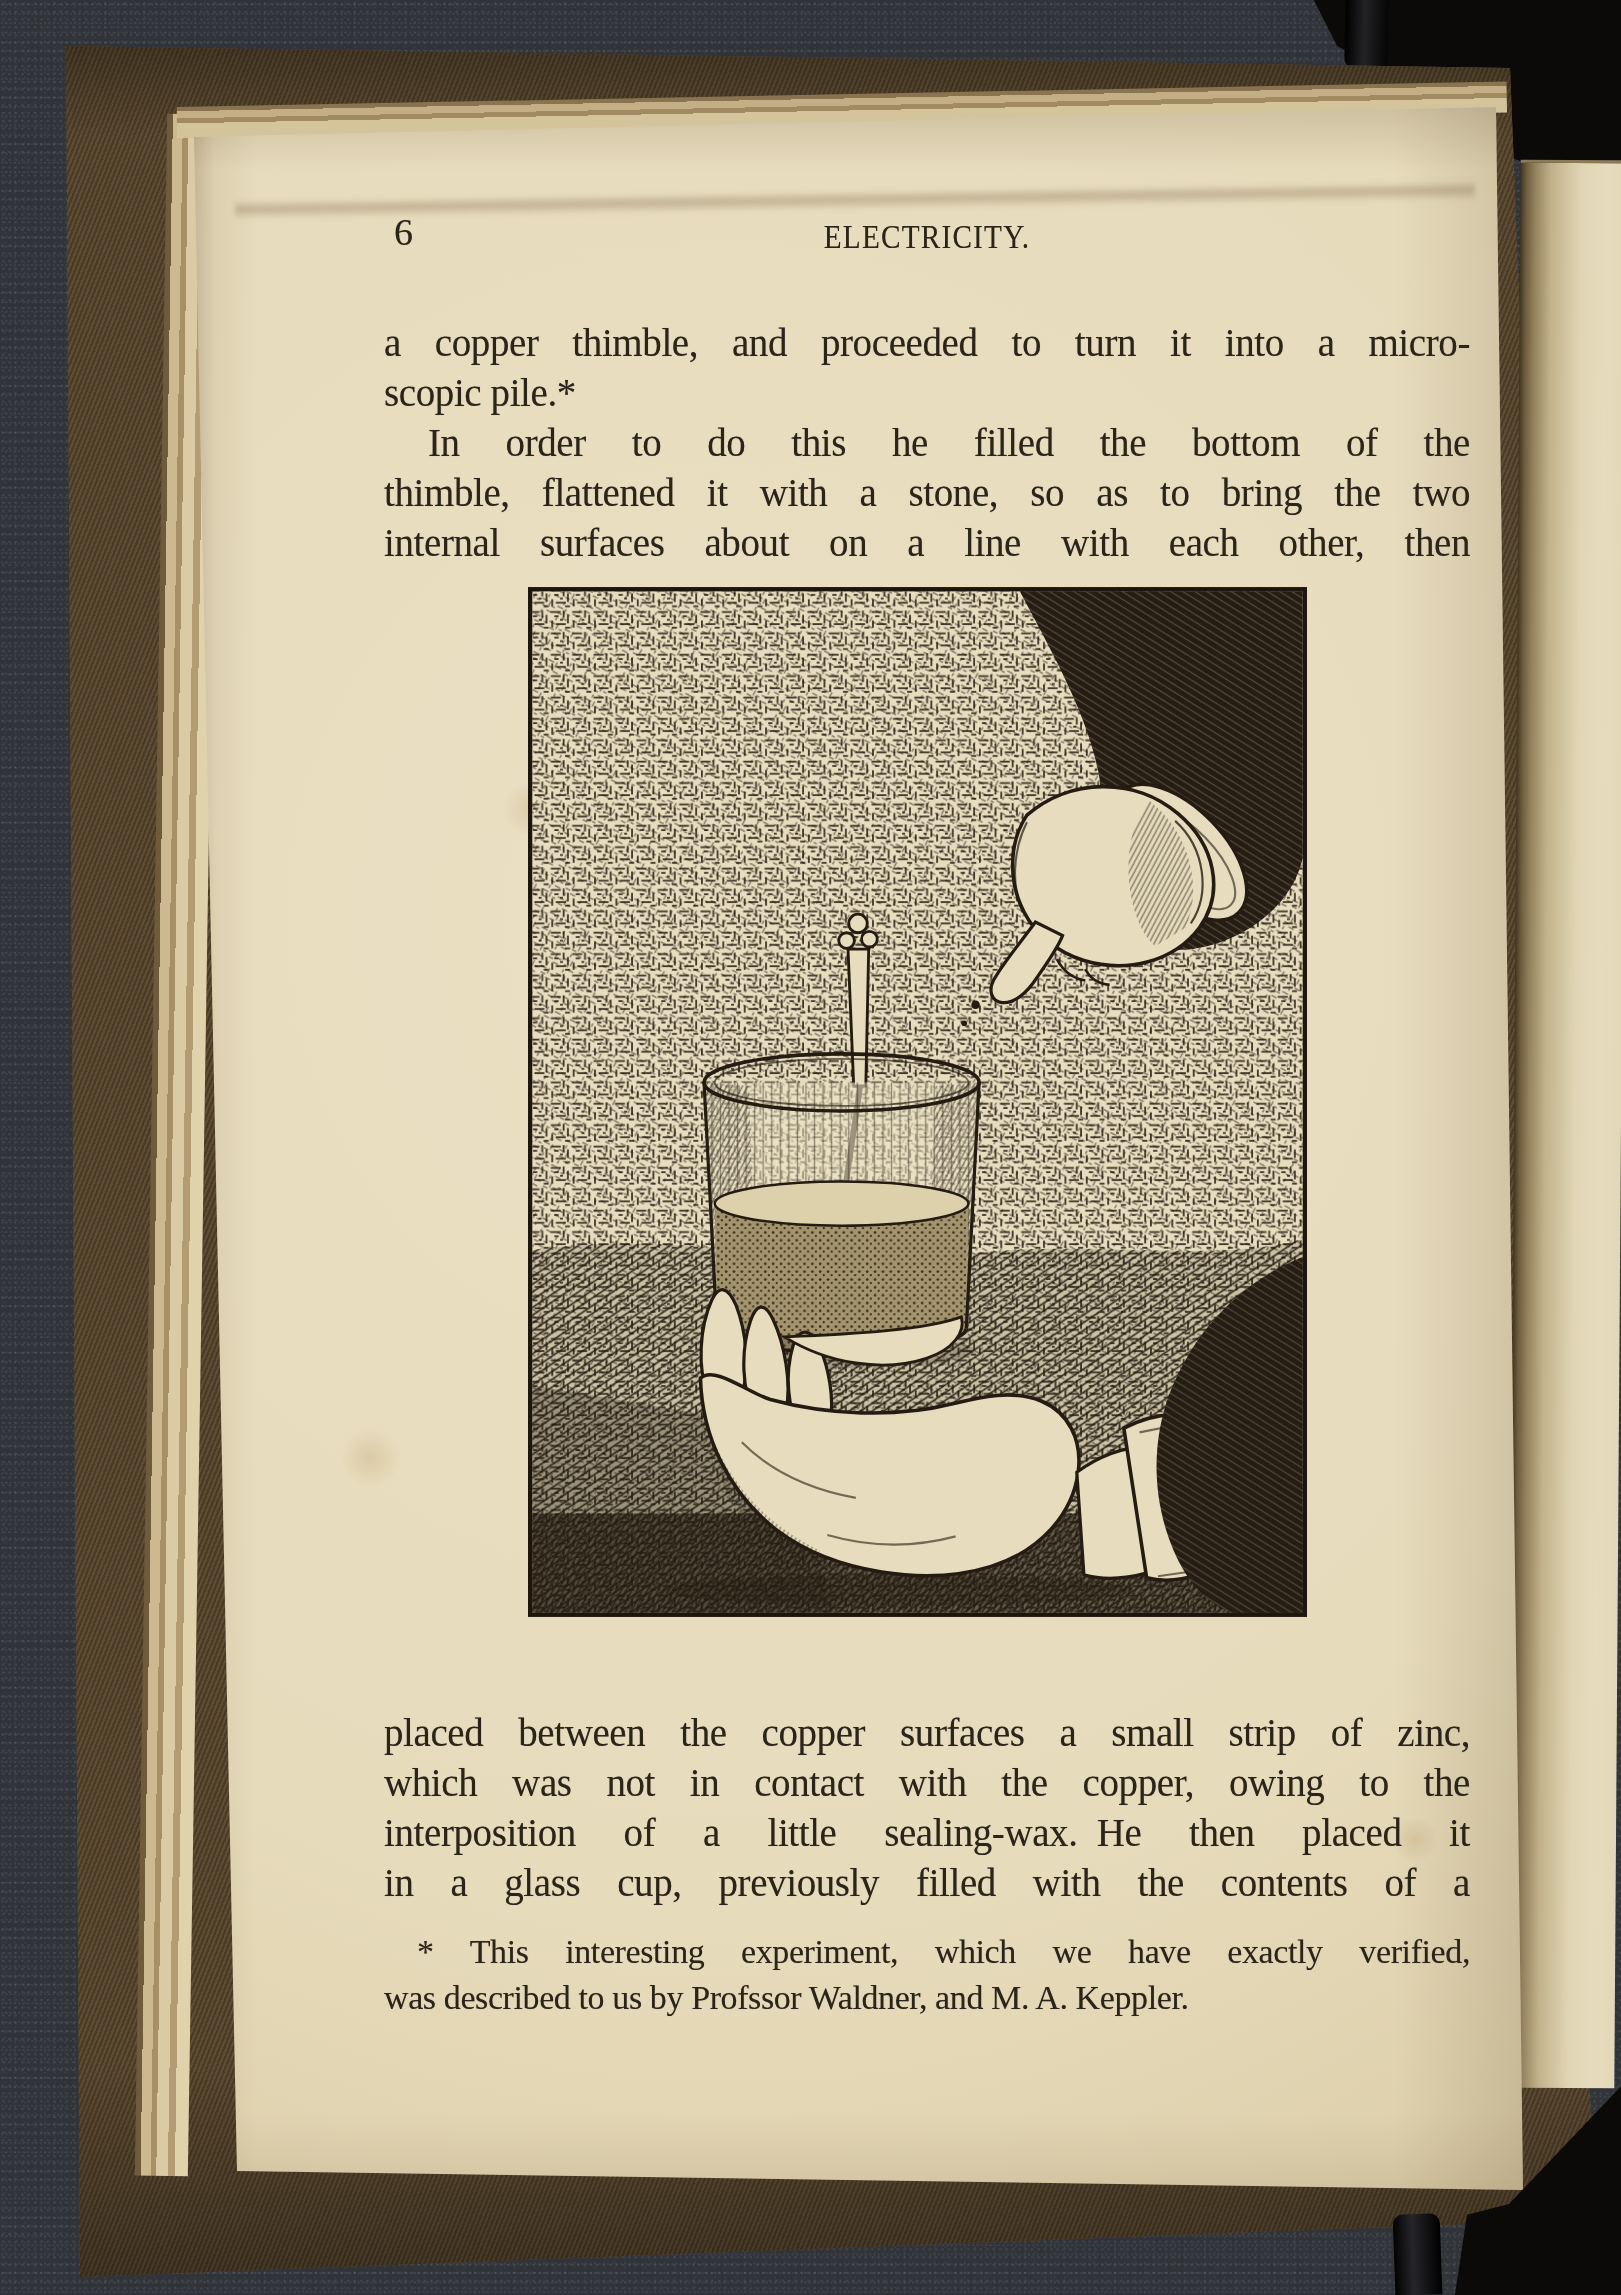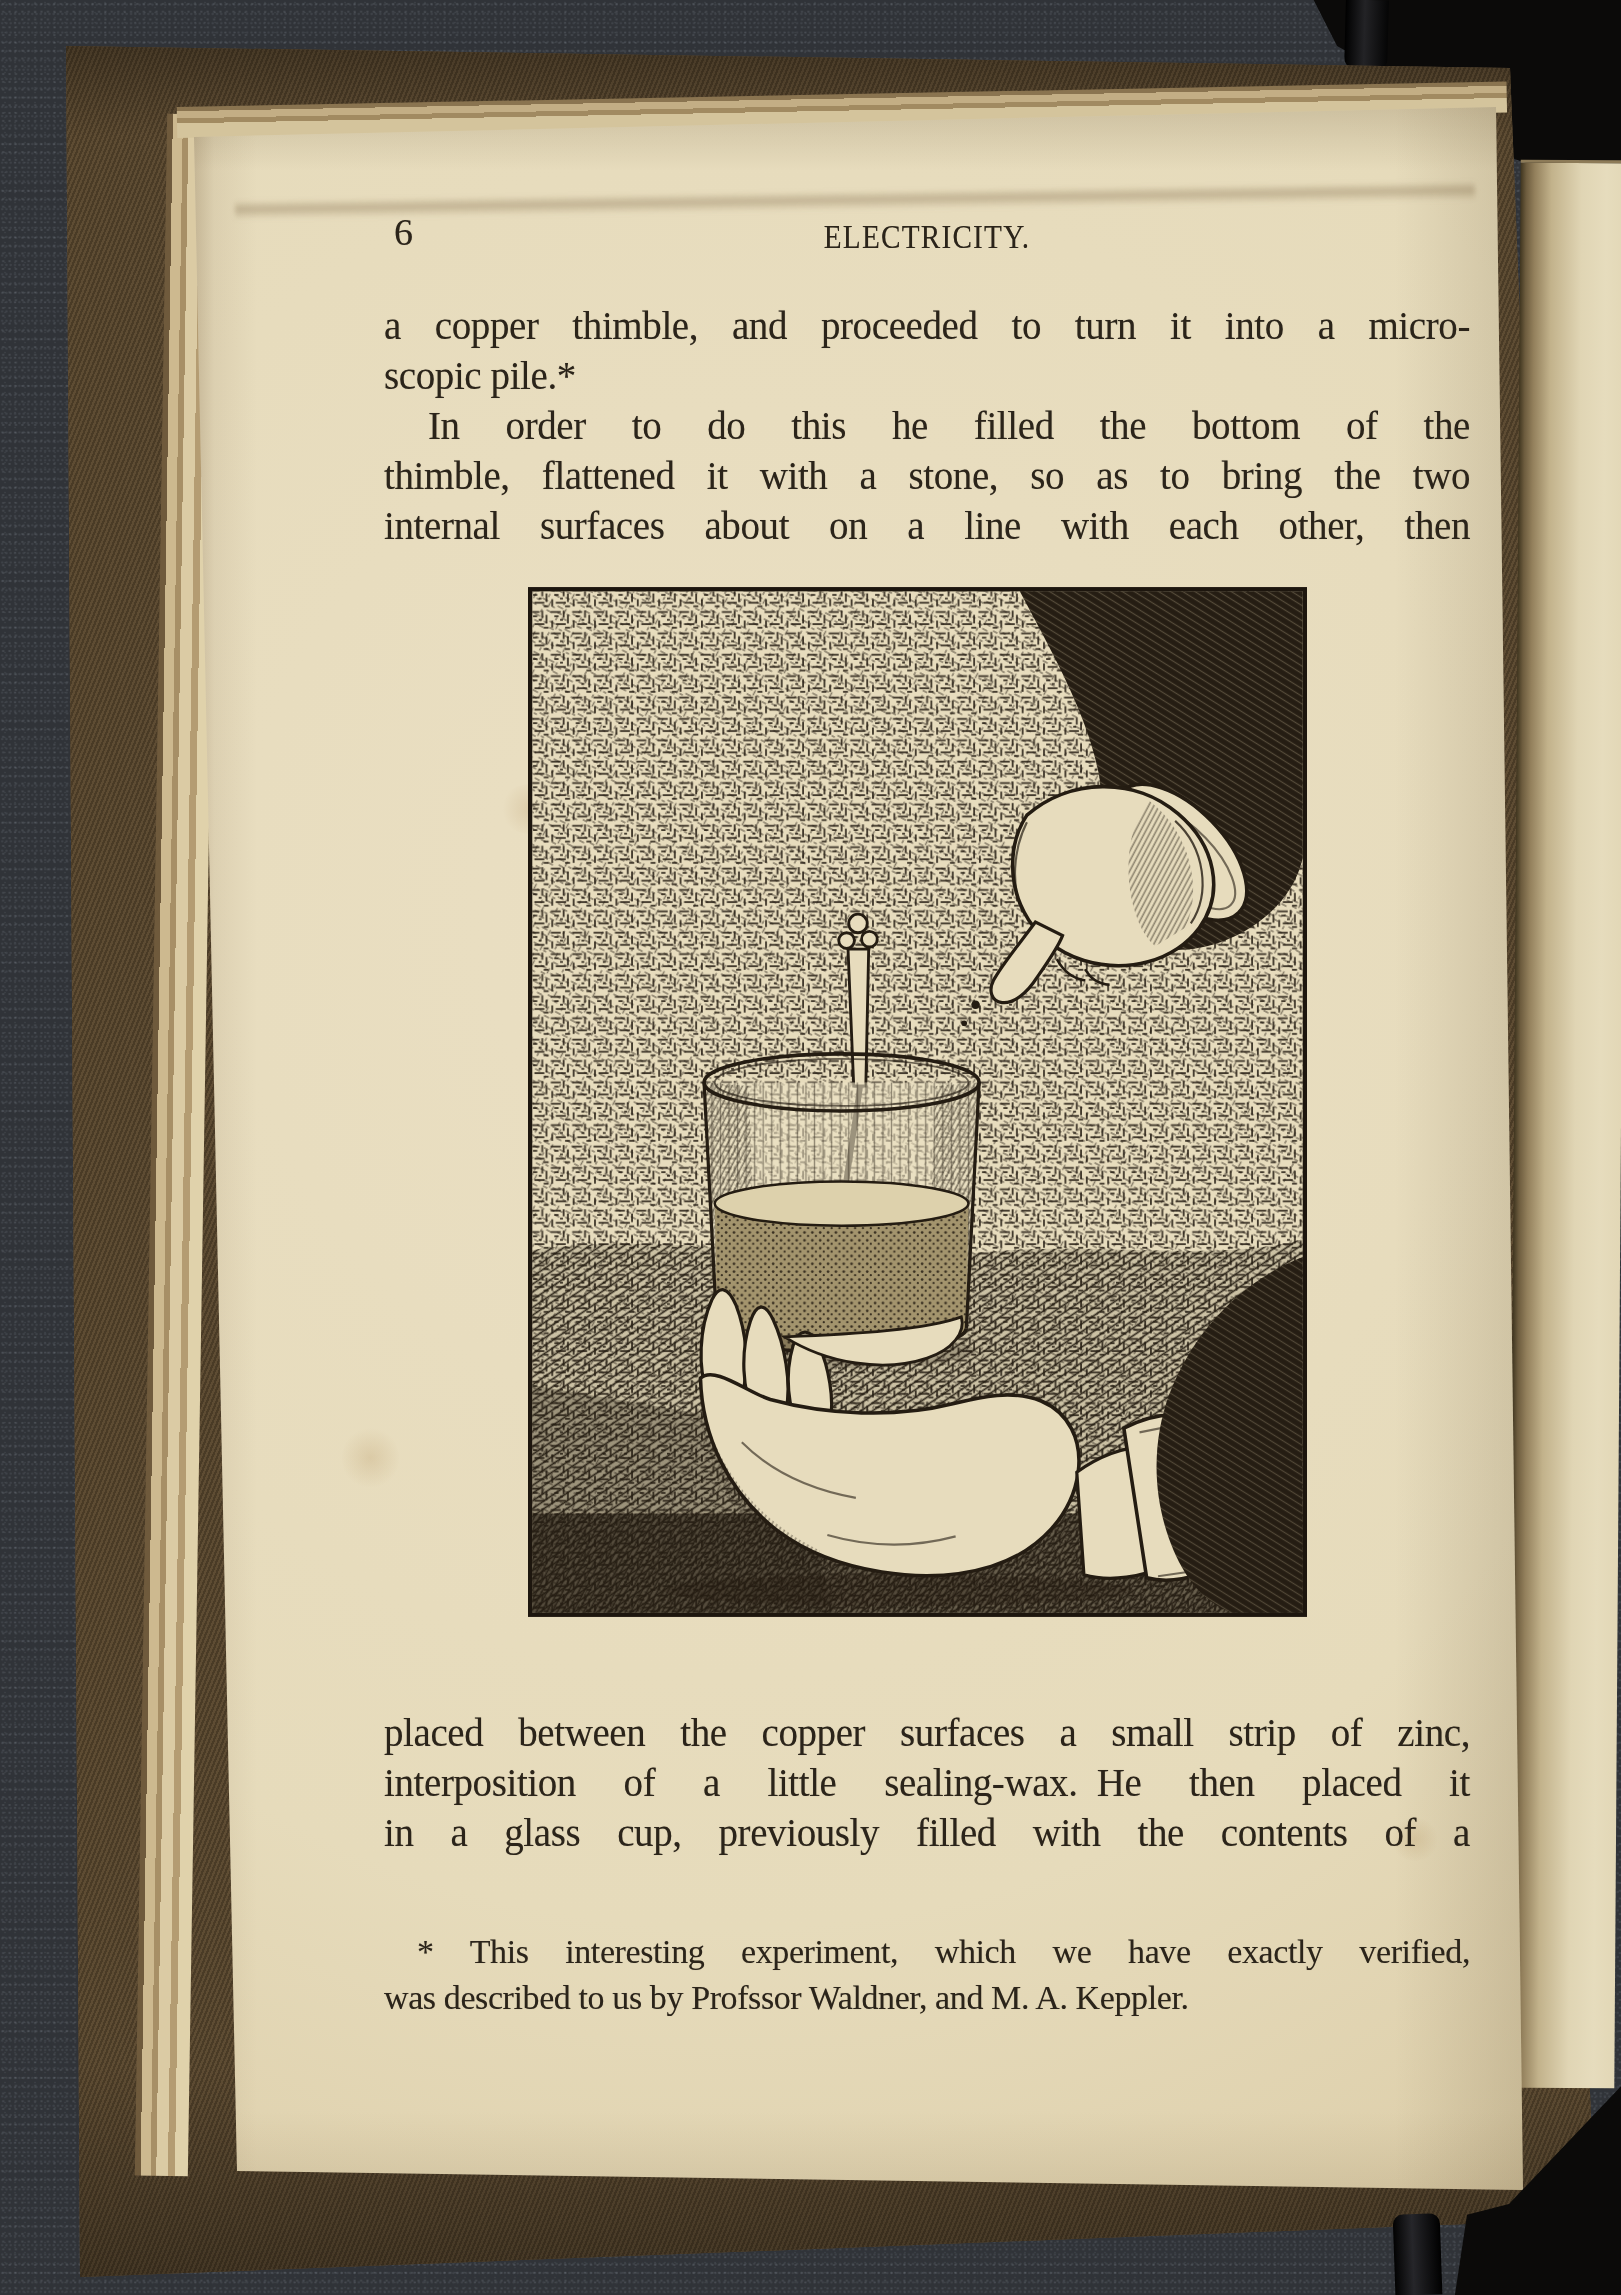--- a/index.html
+++ b/index.html
@@ -59,21 +59,21 @@
       background:radial-gradient(circle,rgba(160,120,60,.18),transparent 70%);}
 
   
   .ink{color:#2b241a;text-shadow:0 0 0.7px rgba(43,36,26,.35);}
   #page-number{position:absolute;left:394px;top:212px;font-size:38px;line-height:40px;}
   #running-header{position:absolute;left:384px;top:218px;width:1086px;text-align:center;
       font-size:34px;line-height:37px;letter-spacing:1.4px;}
   #running-header span{display:inline-block;transform:scaleX(.86);}
   .textblock{position:absolute;left:384px;width:1086px;font-size:39px;line-height:50px;
       letter-spacing:-0.4px;}
-  #body-upper{top:301px;}
+  #body-upper{top:318px;}
   #body-lower{top:1708px;}
   .tline{width:100%;}
   .tline.j{text-align:justify;text-align-last:justify;}
   .tline.ind{text-indent:44px;}
   #footnote{top:1929px;font-size:34px;line-height:46px;}
   #footnote .tline.ind{text-indent:33px;}
   #figure{position:absolute;left:528px;top:587px;width:779px;height:1030px;}
   #figure svg{display:block;width:100%;height:100%;}
   #figure-caption{position:absolute;left:528px;top:1646px;width:779px;text-align:center;
       font-size:28.5px;line-height:34px;letter-spacing:0.7px;}
@@ -225,20 +225,21 @@
       <ellipse cx="520" cy="1408" rx="330" ry="22" fill="#241c12" opacity=".3"></ellipse>
 
       <rect x="3" y="3" width="1087" height="1439" fill="none" stroke="#1d160e" stroke-width="6"></rect>
     </svg>
   </div>
 
 
   <div id="body-lower" class="textblock ink">
     <div>
         <div class="tline j">placed between the copper surfaces a small strip of zinc,</div>
+        <div class="tline j">which was not in contact with the copper, owing to the</div>
         <div class="tline j">interposition of a little sealing-wax. He then placed it</div>
         <div class="tline j">in a glass cup, previously filled with the contents of a</div>
       </div>
   </div>
 
   <div id="footnote" class="textblock ink">
     <div>
         <div class="tline j ind">* This interesting experiment, which we have exactly verified,</div>
         <div class="tline">was described to us by Profssor Waldner, and M. A. Keppler.</div>
       </div>

